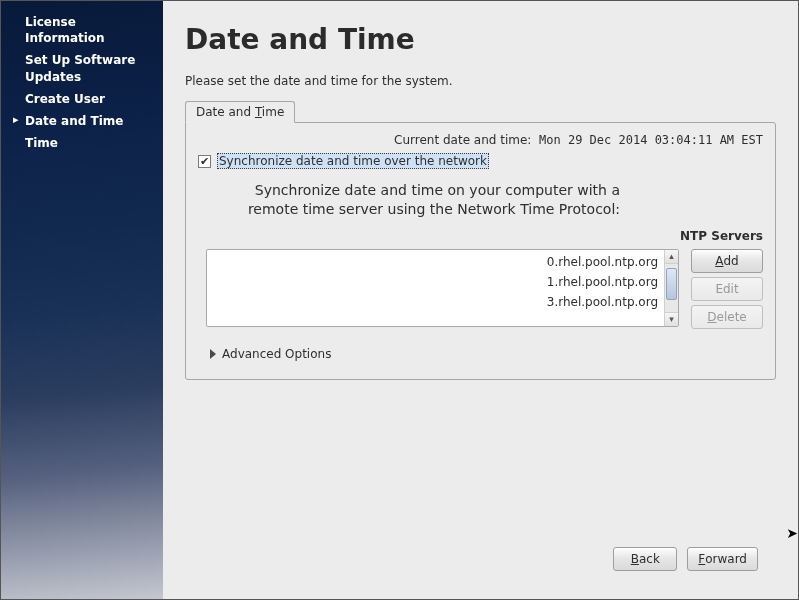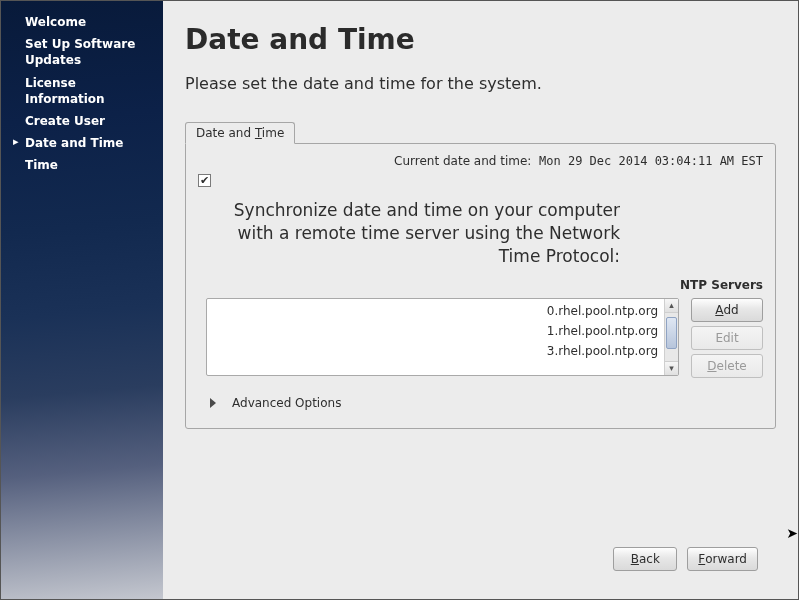--- a/index.html
+++ b/index.html
@@ -54,22 +54,22 @@
     flex-direction: column;
     background: #ececec;
   }
   .page-title {
     font-size: 28px;
     font-weight: bold;
     margin: 4px 0 18px 0;
     color: #2b2b2b;
   }
   .intro {
-    font-size: 16px;
-    margin-bottom: 28px;
+    font-size: 12px;
+    margin-bottom: 12px;
   }
 
   
   .tabset {
     position: relative;
   }
   .tab {
     position: relative;
     top: 1px;
     display: inline-block;
@@ -104,21 +104,21 @@
     justify-content: center;
     font-size: 11px;
     line-height: 1;
   }
   .focus-ring {
     border: 1px dotted #3a3a3a;
     background: #cfe1f5;
     padding: 0 1px;
   }
   .explain {
-    font-size: 17px;
+    font-size: 14px;
     margin: 12px 0 10px 22px;
     max-width: 400px;
     line-height: 1.35;
   }
   .ntp-label {
     font-weight: bold;
     margin-left: 22px;
     margin-bottom: 6px;
   }
   .ntp-row {
@@ -201,21 +201,21 @@
     color: #9a9a9a;
     background: linear-gradient(#f4f4f4,#e9e9e9);
     border-color: #bfbfbf;
     cursor: default;
   }
   .gtk-btn .ul { text-decoration: underline; }
   .adv-row {
     margin: 18px 0 6px 12px;
     display: flex;
     align-items: center;
-    gap: 16px;
+    gap: 6px;
     font-size: 12px;
   }
   .disclosure {
     display: inline-block;
     width: 0; height: 0;
     border-top: 5px solid transparent;
     border-bottom: 5px solid transparent;
     border-left: 6px solid #4a4a4a;
   }
 
@@ -234,23 +234,22 @@
     font-size: 14px;
     color: #000;
     pointer-events: none;
   }
 </style>
 </head>
 <body>
 
 <div class="root">
   <div class="sidebar">
-    <div class="item">Welcome</div>
+    <div class="item">License Information</div>
     <div class="item">Set Up Software Updates</div>
-    <div class="item">License Information</div>
     <div class="item">Create User</div>
     <div class="item current">Date and Time</div>
     <div class="item">Time</div>
   </div>
 
   <div class="main">
     <div class="page-title">Date and Time</div>
     <div class="intro">Please set the date and time for the system.</div>
 
     <div class="tabset">
@@ -259,20 +258,21 @@
       </span>
       <div class="panel">
 
         <div class="row">
           <span>Current date and time:</span>
           &nbsp;<span class="mono">Mon 29 Dec 2014 03:04:11 AM EST</span>
         </div>
 
         <div class="check-row">
           <span class="check">✔</span>
+          <span class="focus-ring">Synchronize date and time over the network</span>
         </div>
 
         <div class="explain">Synchronize date and time on your computer with a remote time server using the Network Time Protocol:</div>
 
         <div class="ntp-label">NTP Servers</div>
 
         <div class="ntp-row">
           <div class="listbox">
             <div class="listbox-inner">
               <div class="li">0.rhel.pool.ntp.org</div>

